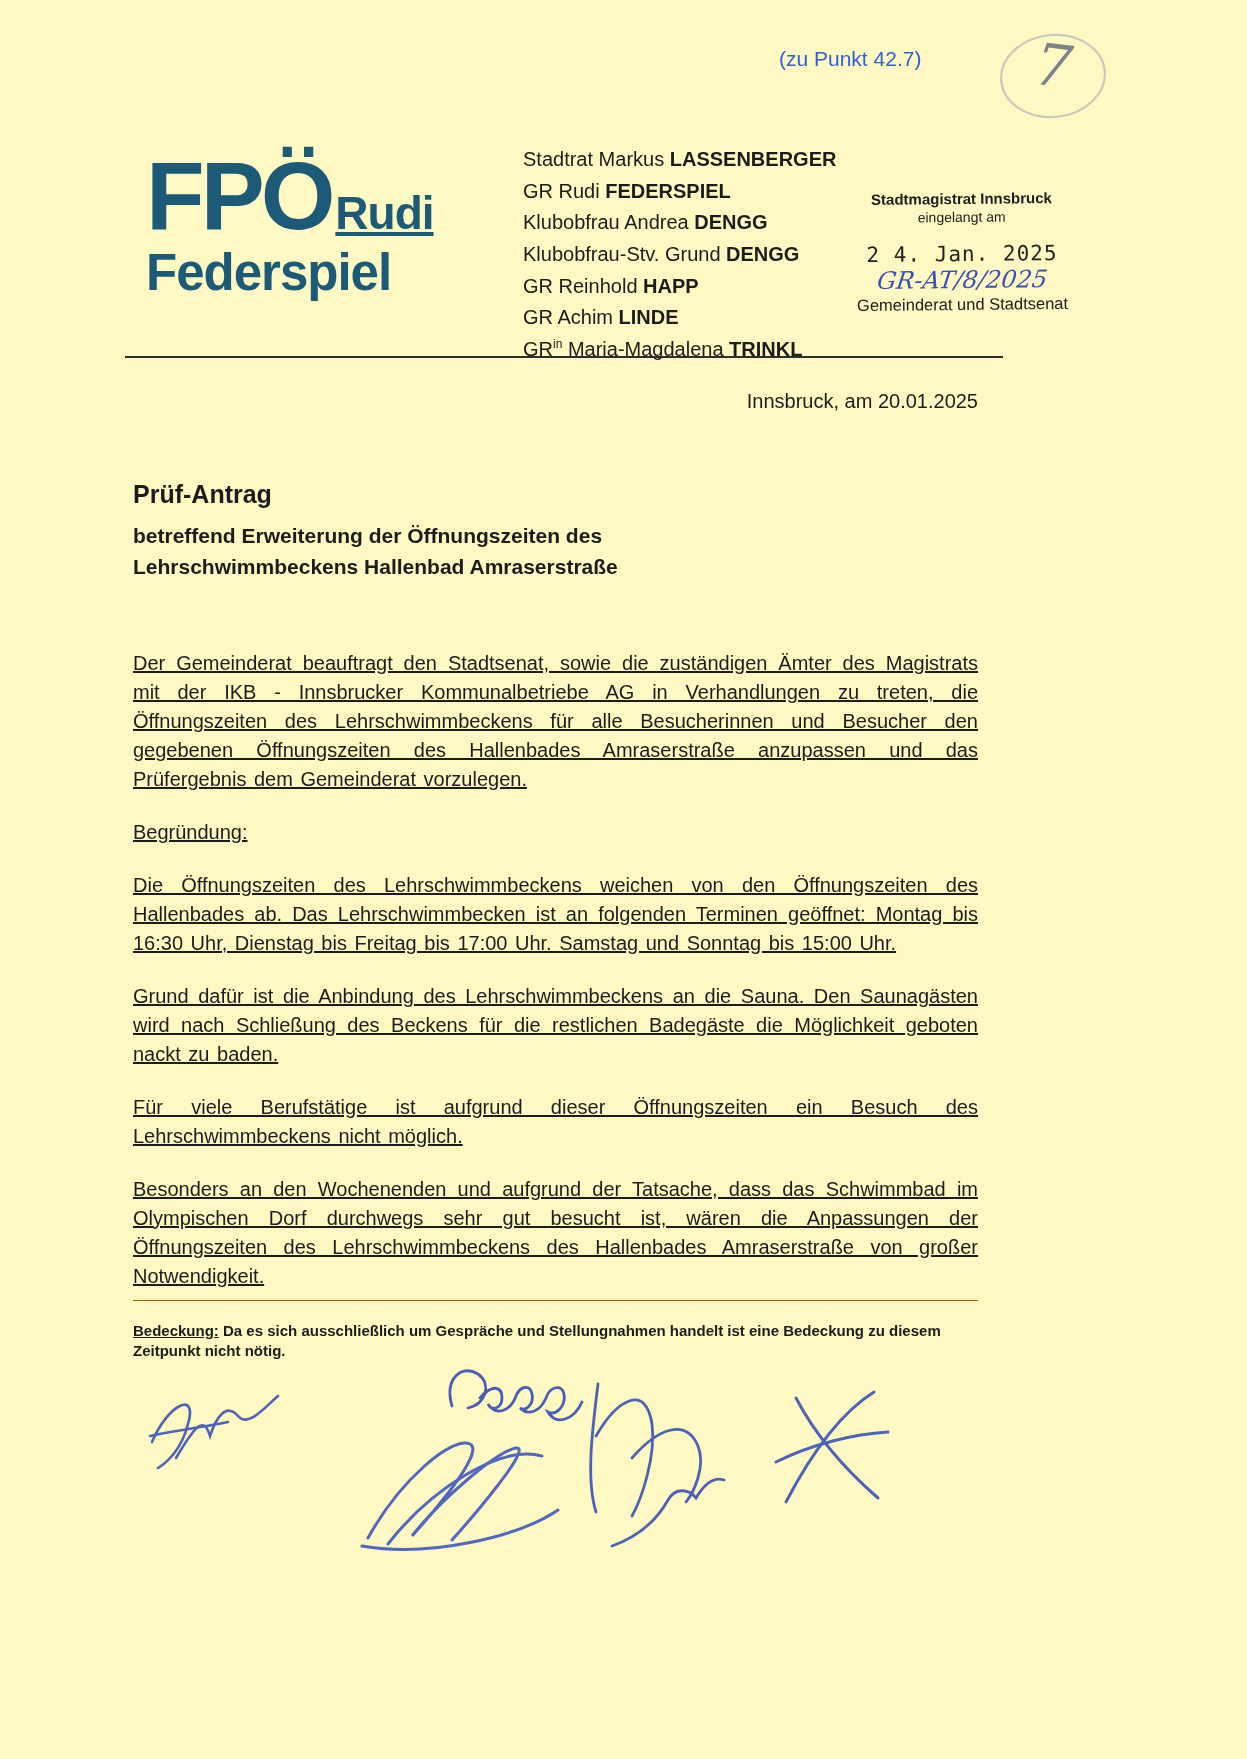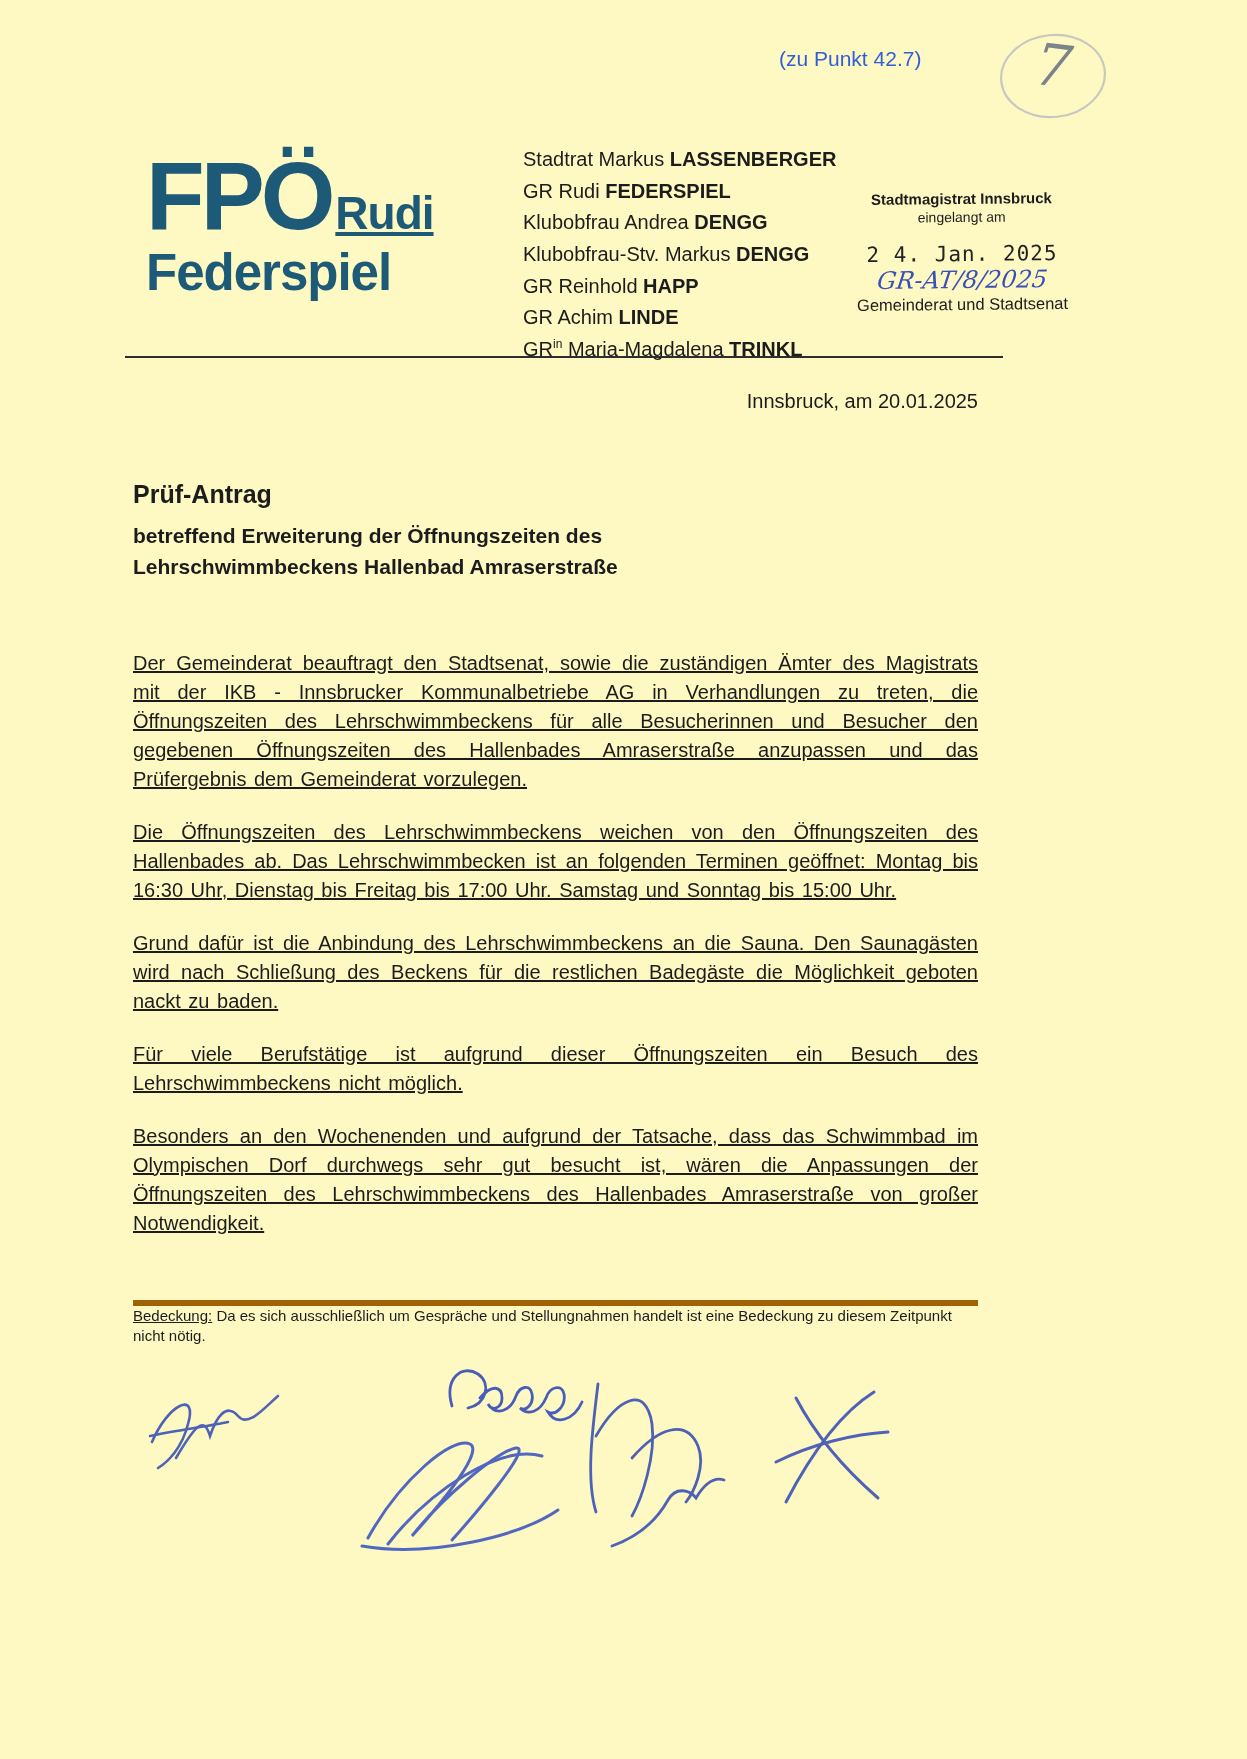--- a/index.html
+++ b/index.html
@@ -48,21 +48,21 @@
   .title { position:absolute; left:133px; top:480px; width:845px; text-align:left; font-weight:700; }
   .title-main { font-size:25px; margin-bottom:11px; }
   .title-sub { font-size:21px; line-height:31px; }
 
   
   .content { position:absolute; left:133px; top:643px; width:845px; font-size:20px; line-height:29px; text-align:justify; word-spacing:2px; }
   .content p { margin:6px 0 24px;text-decoration:underline; }
   .heading-underline { text-decoration:underline; margin:0 0 22px; text-align:left; }
 
   
-  .footnote { position:absolute; left:133px; top:1300px; width:845px; border-top:6px solid #a16207; padding-top:0; font-size:15px; line-height:20px; text-align:left; }
+  .footnote { position:absolute; left:133px; top:1300px; width:845px; border-top:1px solid #a16207; padding-top:20px; font-size:15px; line-height:20px; text-align:left;font-weight:bold; }
   .footnote .u { text-decoration:underline; }
 
   
   .signatures { position:absolute; left:0; top:1340px; width:1247px; height:240px; }
 </style>
 </head>
 <body>
 
 <div class="page">
 
@@ -80,21 +80,21 @@
       <span class="logo-fpo">FPÖ</span>
       <span class="logo-rudi">Rudi</span>
     </div>
     <div class="logo-federspiel">Federspiel</div>
   </div>
 
   <div class="names">
     <div><span></span><sup></sup><span>Stadtrat Markus </span><b>LASSENBERGER</b></div>
     <div><span></span><sup></sup><span>GR Rudi </span><b>FEDERSPIEL</b></div>
     <div><span></span><sup></sup><span>Klubobfrau Andrea </span><b>DENGG</b></div>
-    <div><span></span><sup></sup><span>Klubobfrau-Stv. Markus </span><b>DENGG</b></div>
+    <div><span></span><sup></sup><span>Klubobfrau-Stv. Grund </span><b>DENGG</b></div>
     <div><span></span><sup></sup><span>GR Reinhold </span><b>HAPP</b></div>
     <div><span></span><sup></sup><span>GR Achim </span><b>LINDE</b></div>
     <div><span>GR</span><sup>in</sup><span> Maria-Magdalena </span><b>TRINKL</b></div>
   </div>
 
   <div class="stamp">
     <div class="stamp-org">Stadtmagistrat Innsbruck</div>
     <div class="stamp-received">eingelangt am</div>
     <div class="stamp-date">2 4. Jan. 2025</div>
     <div class="stamp-ref">GR-AT/8/2025</div>
@@ -106,20 +106,21 @@
   <div class="dateline">Innsbruck, am 20.01.2025</div>
 
   <div class="title">
     <div class="title-main">Prüf-Antrag</div>
     <div class="title-sub">betreffend Erweiterung der Öffnungszeiten des</div>
     <div class="title-sub">Lehrschwimmbeckens Hallenbad Amraserstraße</div>
   </div>
 
   <div class="content">
     <p>Der Gemeinderat beauftragt den Stadtsenat, sowie die zuständigen Ämter des Magistrats mit der IKB - Innsbrucker Kommunalbetriebe AG in Verhandlungen zu treten, die Öffnungszeiten des Lehrschwimmbeckens für alle Besucherinnen und Besucher den gegebenen Öffnungszeiten des Hallenbades Amraserstraße anzupassen und das Prüfergebnis dem Gemeinderat vorzulegen.</p>
+    <p class="heading-underline">Begründung:</p>
     <p>Die Öffnungszeiten des Lehrschwimmbeckens weichen von den Öffnungszeiten des Hallenbades ab. Das Lehrschwimmbecken ist an folgenden Terminen geöffnet: Montag bis 16:30 Uhr, Dienstag bis Freitag bis 17:00 Uhr. Samstag und Sonntag bis 15:00 Uhr.</p>
     <p>Grund dafür ist die Anbindung des Lehrschwimmbeckens an die Sauna. Den Saunagästen wird nach Schließung des Beckens für die restlichen Badegäste die Möglichkeit geboten nackt zu baden.</p>
     <p>Für viele Berufstätige ist aufgrund dieser Öffnungszeiten ein Besuch des Lehrschwimmbeckens nicht möglich.</p>
     <p>Besonders an den Wochenenden und aufgrund der Tatsache, dass das Schwimmbad im Olympischen Dorf durchwegs sehr gut besucht ist, wären die Anpassungen der Öffnungszeiten des Lehrschwimmbeckens des Hallenbades Amraserstraße von großer Notwendigkeit.</p>
   </div>
 
   <div class="footnote">
     <span class="u">Bedeckung:</span><span> Da es sich ausschließlich um Gespräche und Stellungnahmen handelt ist eine Bedeckung zu diesem Zeitpunkt nicht nötig.</span>
   </div>
 

